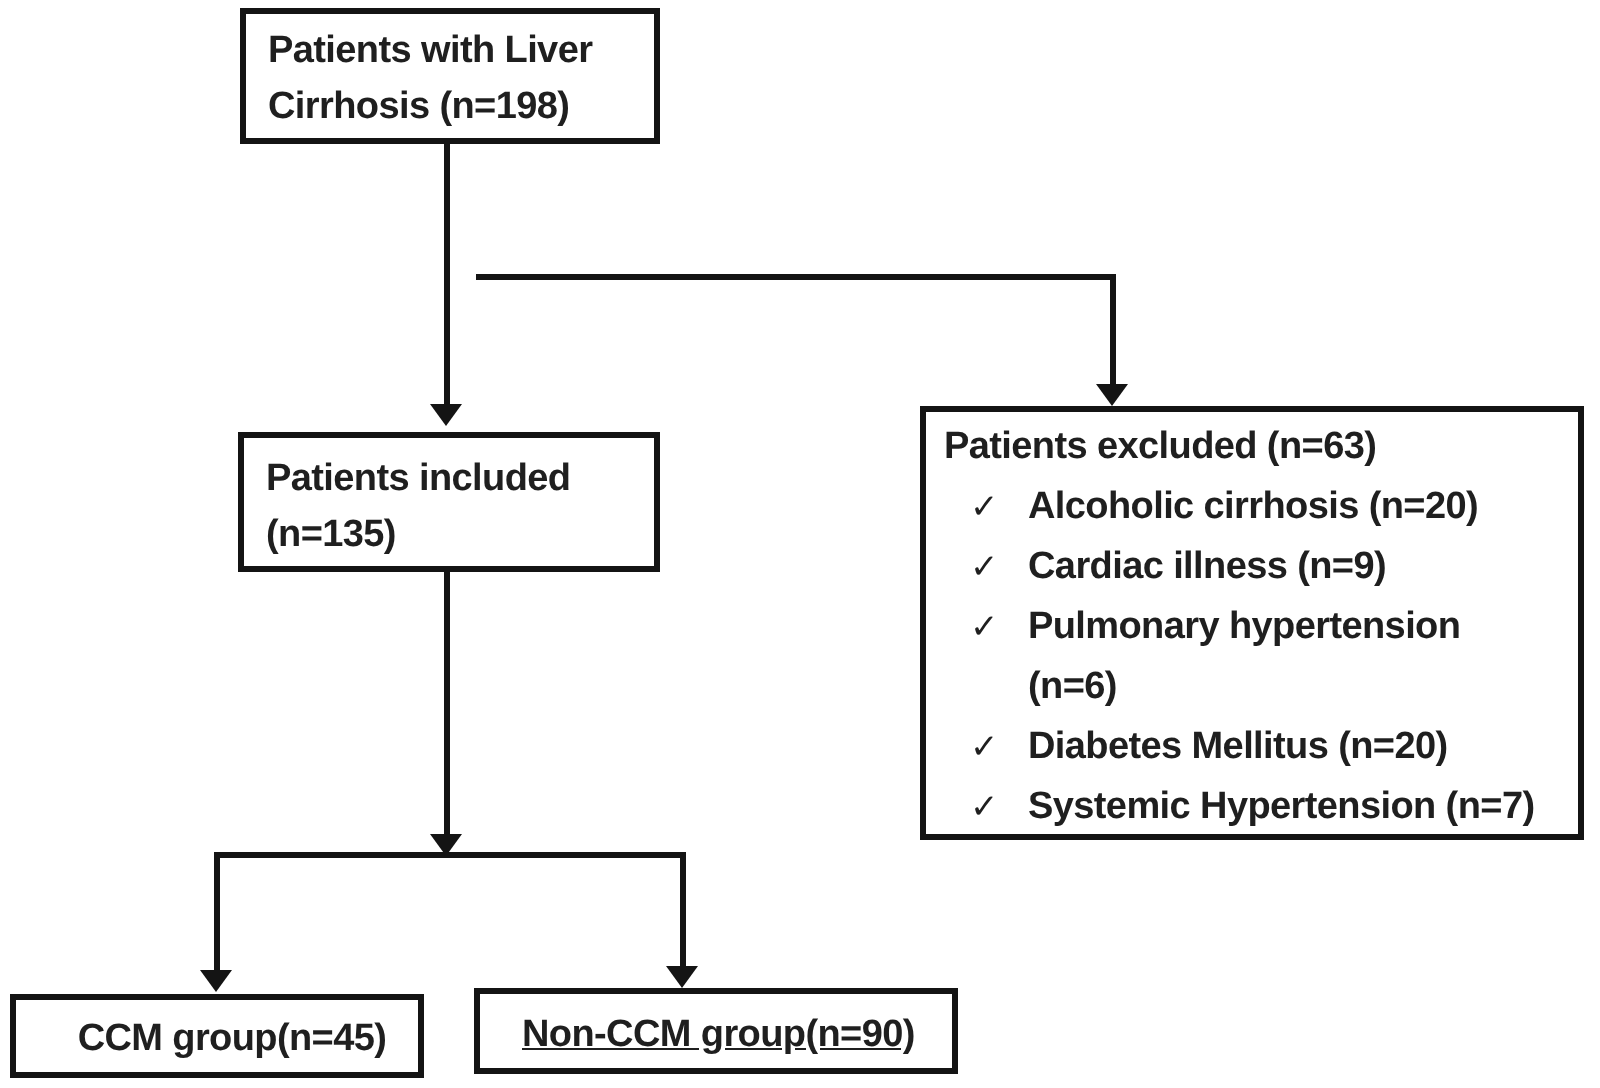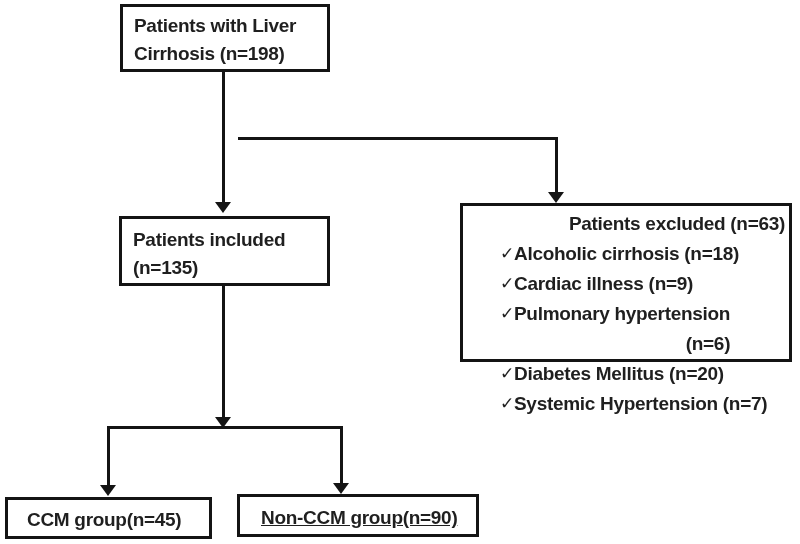--- a/index.html
+++ b/index.html
@@ -24,22 +24,22 @@
     font-weight: 700;
     font-size: 19px;
     line-height: 28px;
     letter-spacing: -0.3px;
   }
   .box-text {
     white-space: pre-line;
   }
   .box-total    { left: 120px; top: 4px;   width: 210px; height: 68px;  padding: 5px 6px 5px 11px; }
   .box-included { left: 119px; top: 216px; width: 211px; height: 70px;  padding: 7px 0 0 11px; }
-  .box-excluded { left: 460px; top: 203px; width: 332px; height: 159px; padding: 3px 4px 0 9px; line-height: 30px; text-align: right; }
-  .box-ccm      { left: 5px;   top: 497px; width: 207px; height: 42px;  padding: 6px 4px 0 19px; }
+  .box-excluded { left: 460px; top: 203px; width: 332px; height: 217px; padding: 3px 4px 0 9px; line-height: 30px; }
+  .box-ccm      { left: 5px;   top: 497px; width: 207px; height: 42px;  padding: 6px 4px 0 19px; text-align: center; }
   .box-nonccm   { left: 237px; top: 494px; width: 242px; height: 43px;  padding: 7px 4px 0 21px; text-decoration: underline; }
 
   .excl-item {
     display: flex;
     align-items: flex-start;
     margin-left: 13px;
   }
   .excl-check {
     flex: 0 0 29px;
     font-size: 17px;
@@ -102,21 +102,21 @@
 
   <div class="box box-included">
     <div class="box-text">Patients included
 (n=135)</div>
   </div>
 
   <div class="box box-excluded">
     <div class="box-text">Patients excluded (n=63)</div>
     <div class="excl-item">
       <span class="excl-check">✓</span>
-      <span class="excl-text">Alcoholic cirrhosis (n=18)</span>
+      <span class="excl-text">Alcoholic cirrhosis (n=20)</span>
     </div>
     <div class="excl-item">
       <span class="excl-check">✓</span>
       <span class="excl-text">Cardiac illness (n=9)</span>
     </div>
     <div class="excl-item">
       <span class="excl-check">✓</span>
       <span class="excl-text">Pulmonary hypertension
 (n=6)</span>
     </div>

